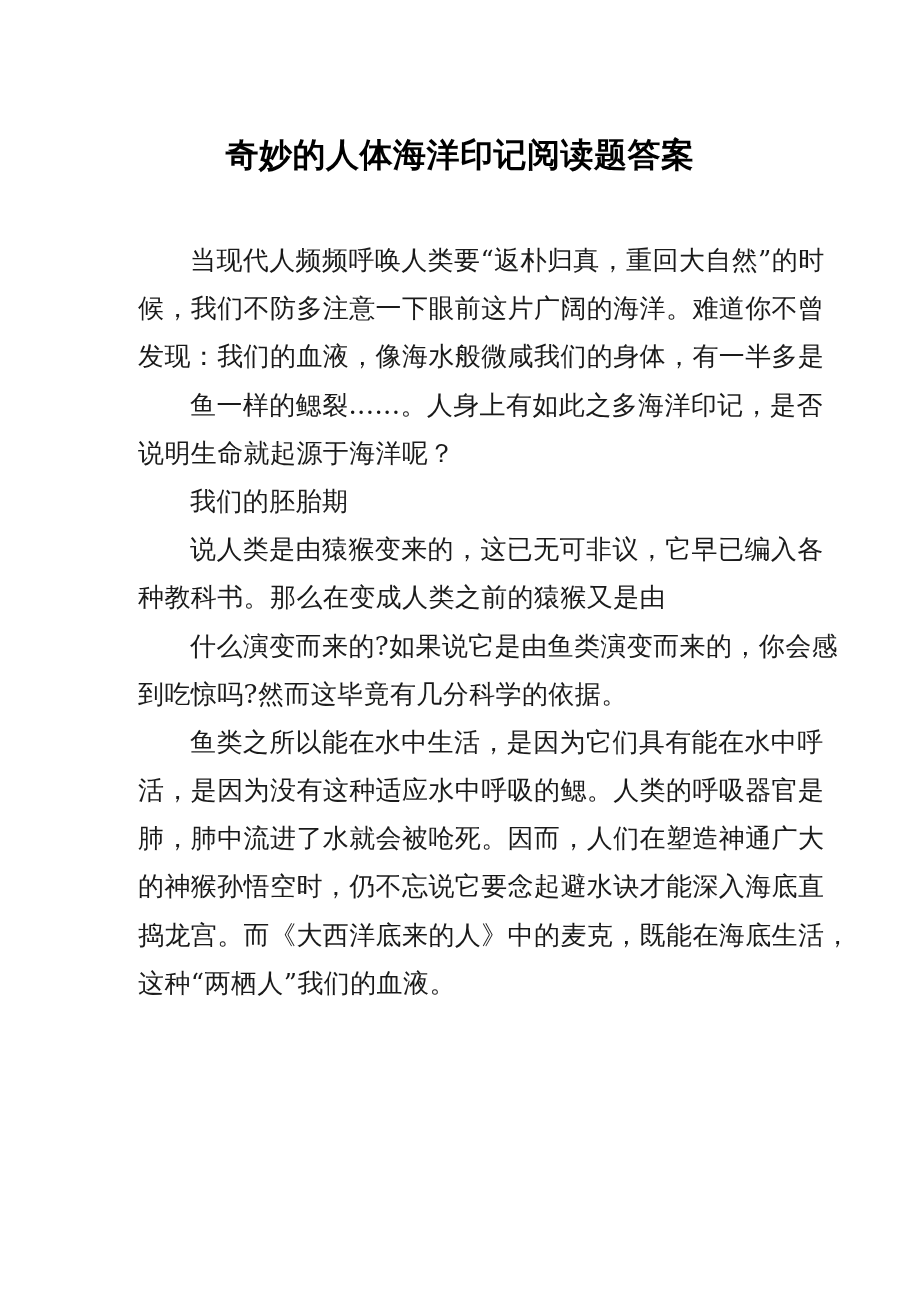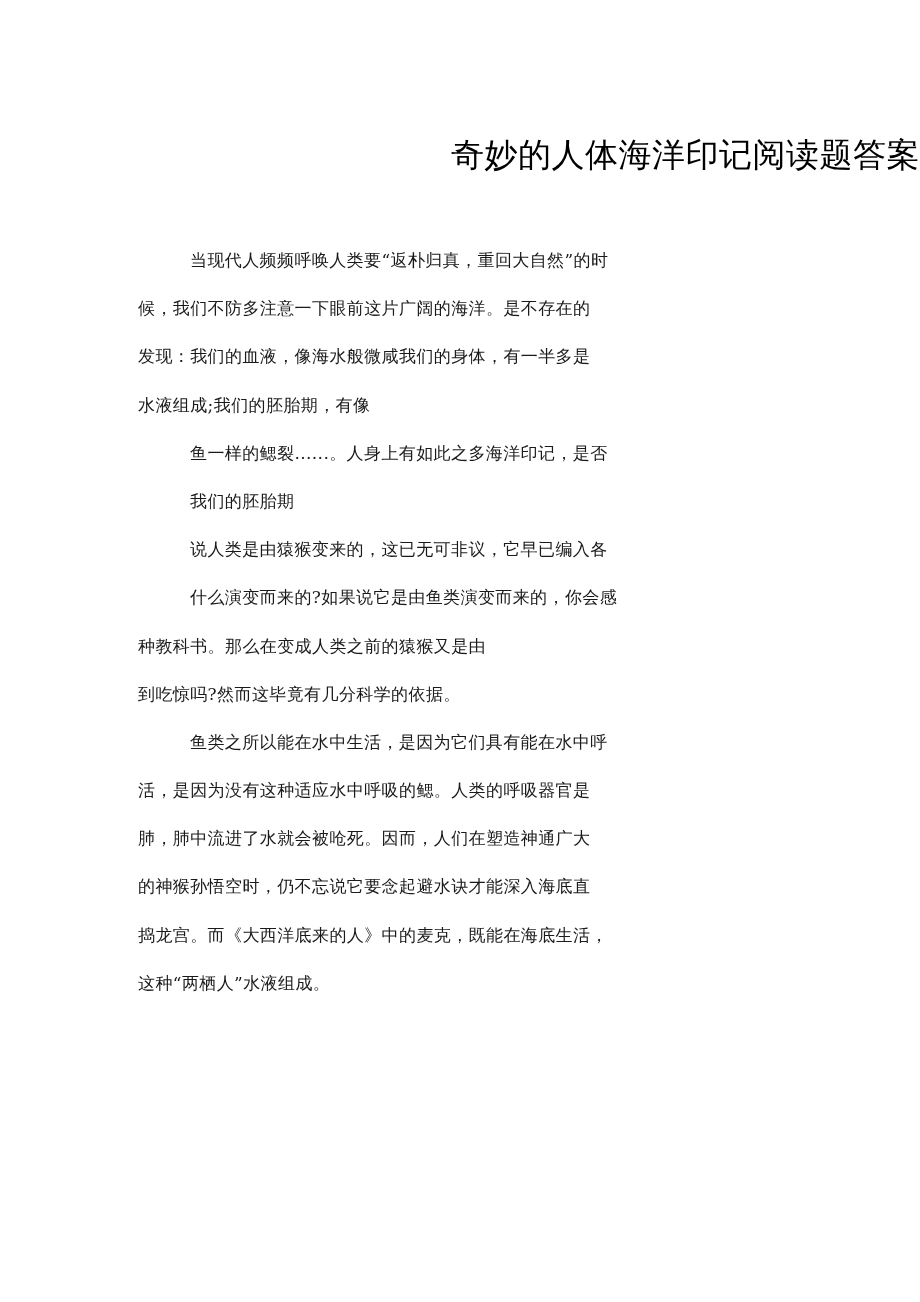--- a/index.html
+++ b/index.html
@@ -13,63 +13,63 @@
       position: relative;
       overflow: hidden;
       font-family: "DejaVu Serif", "Liberation Serif", serif;
       color: #111111;
     }
     .title {
       position: absolute;
       top: 108px;
       left: 0;
       width: 920px;
-      text-align: right;
+      text-align: center;
       font-family: "DejaVu Sans", "Liberation Sans", sans-serif;
-      font-weight: normal;
+      font-weight: bold;
       font-size: 33px;
       line-height: 50px;
       letter-spacing: 0.5px;
       color: #000000;
     }
     .body {
       position: absolute;
       top: 240px;
       left: 138px;
       width: 660px;
     }
     .line {
-      font-size: 17px;
+      font-size: 26px;
       height: 48.2px;
       line-height: 40px;
       white-space: nowrap;
       letter-spacing: 0.4px;
       color: #1a1a1a;
     }
     .line.indent {
       padding-left: 52px;
     }
   </style>
 </head>
 <body>
 
 <div class="page">
   <h1 class="title">奇妙的人体海洋印记阅读题答案</h1>
 
   <div class="body">
     <div class="line indent">当现代人频频呼唤人类要“返朴归真，重回大自然”的时</div>
-    <div class="line">候，我们不防多注意一下眼前这片广阔的海洋。是不存在的</div>
+    <div class="line">候，我们不防多注意一下眼前这片广阔的海洋。难道你不曾</div>
     <div class="line">发现：我们的血液，像海水般微咸我们的身体，有一半多是</div>
-    <div class="line">水液组成;我们的胚胎期，有像</div>
     <div class="line indent">鱼一样的鳃裂......。人身上有如此之多海洋印记，是否</div>
+    <div class="line">说明生命就起源于海洋呢？</div>
     <div class="line indent">我们的胚胎期</div>
     <div class="line indent">说人类是由猿猴变来的，这已无可非议，它早已编入各</div>
+    <div class="line">种教科书。那么在变成人类之前的猿猴又是由</div>
     <div class="line indent">什么演变而来的?如果说它是由鱼类演变而来的，你会感</div>
-    <div class="line">种教科书。那么在变成人类之前的猿猴又是由</div>
     <div class="line">到吃惊吗?然而这毕竟有几分科学的依据。</div>
     <div class="line indent">鱼类之所以能在水中生活，是因为它们具有能在水中呼</div>
     <div class="line">活，是因为没有这种适应水中呼吸的鳃。人类的呼吸器官是</div>
     <div class="line">肺，肺中流进了水就会被呛死。因而，人们在塑造神通广大</div>
     <div class="line">的神猴孙悟空时，仍不忘说它要念起避水诀才能深入海底直</div>
     <div class="line">捣龙宫。而《大西洋底来的人》中的麦克，既能在海底生活，</div>
-    <div class="line">这种“两栖人”水液组成。</div>
+    <div class="line">这种“两栖人”我们的血液。</div>
   </div>
 </div>
 
 </body></html>

